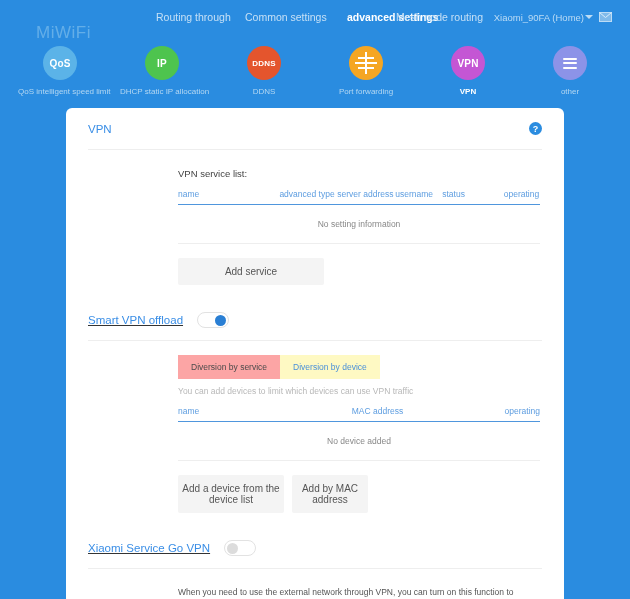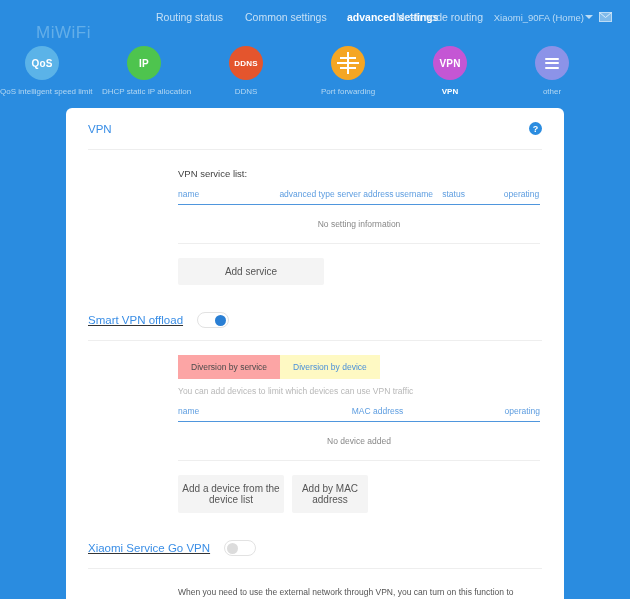--- a/index.html
+++ b/index.html
@@ -67,21 +67,21 @@
     border-left: 4px solid transparent;
     border-right: 4px solid transparent;
     border-top: 4px solid #bcdcf5;
     margin-left: 1px;
   }
   .mail-icon { display: block; margin-left: 6px; }
 
   
   .shortcuts {
     display: flex;
-    justify-content: flex-start;
+    justify-content: center;
     gap: 18px;
     padding-top: 12px;
     padding-bottom: 8px;
   }
   .shortcut {
     width: 84px;
     text-align: center;
     cursor: pointer;
   }
   .sc-circle {
@@ -248,21 +248,21 @@
     line-height: 1.65;
     margin-top: 16px;
   }
 </style>
 </head>
 <body>
 
 <div class="topbar">
   <div class="logo">MiWiFi</div>
   <div class="topnav">
-    <a class="nav-routing">Routing status</a>
+    <a class="nav-routing">Routing through</a>
     <a class="nav-common">Common settings</a>
     <a class="nav-adv">advanced settings</a>
     <a class="nav-mesh">Mesh node routing</a>
   </div>
   <div class="topright">
     <span class="user-name">Xiaomi_90FA (Home)</span>
     <span class="chev"></span>
     <span class="mail-icon">
       <svg width="13" height="10" viewBox="0 0 13 10">
         <rect x="0.5" y="0.5" width="12" height="9" fill="#7fbaea" stroke="#bcdcf5"></rect>

